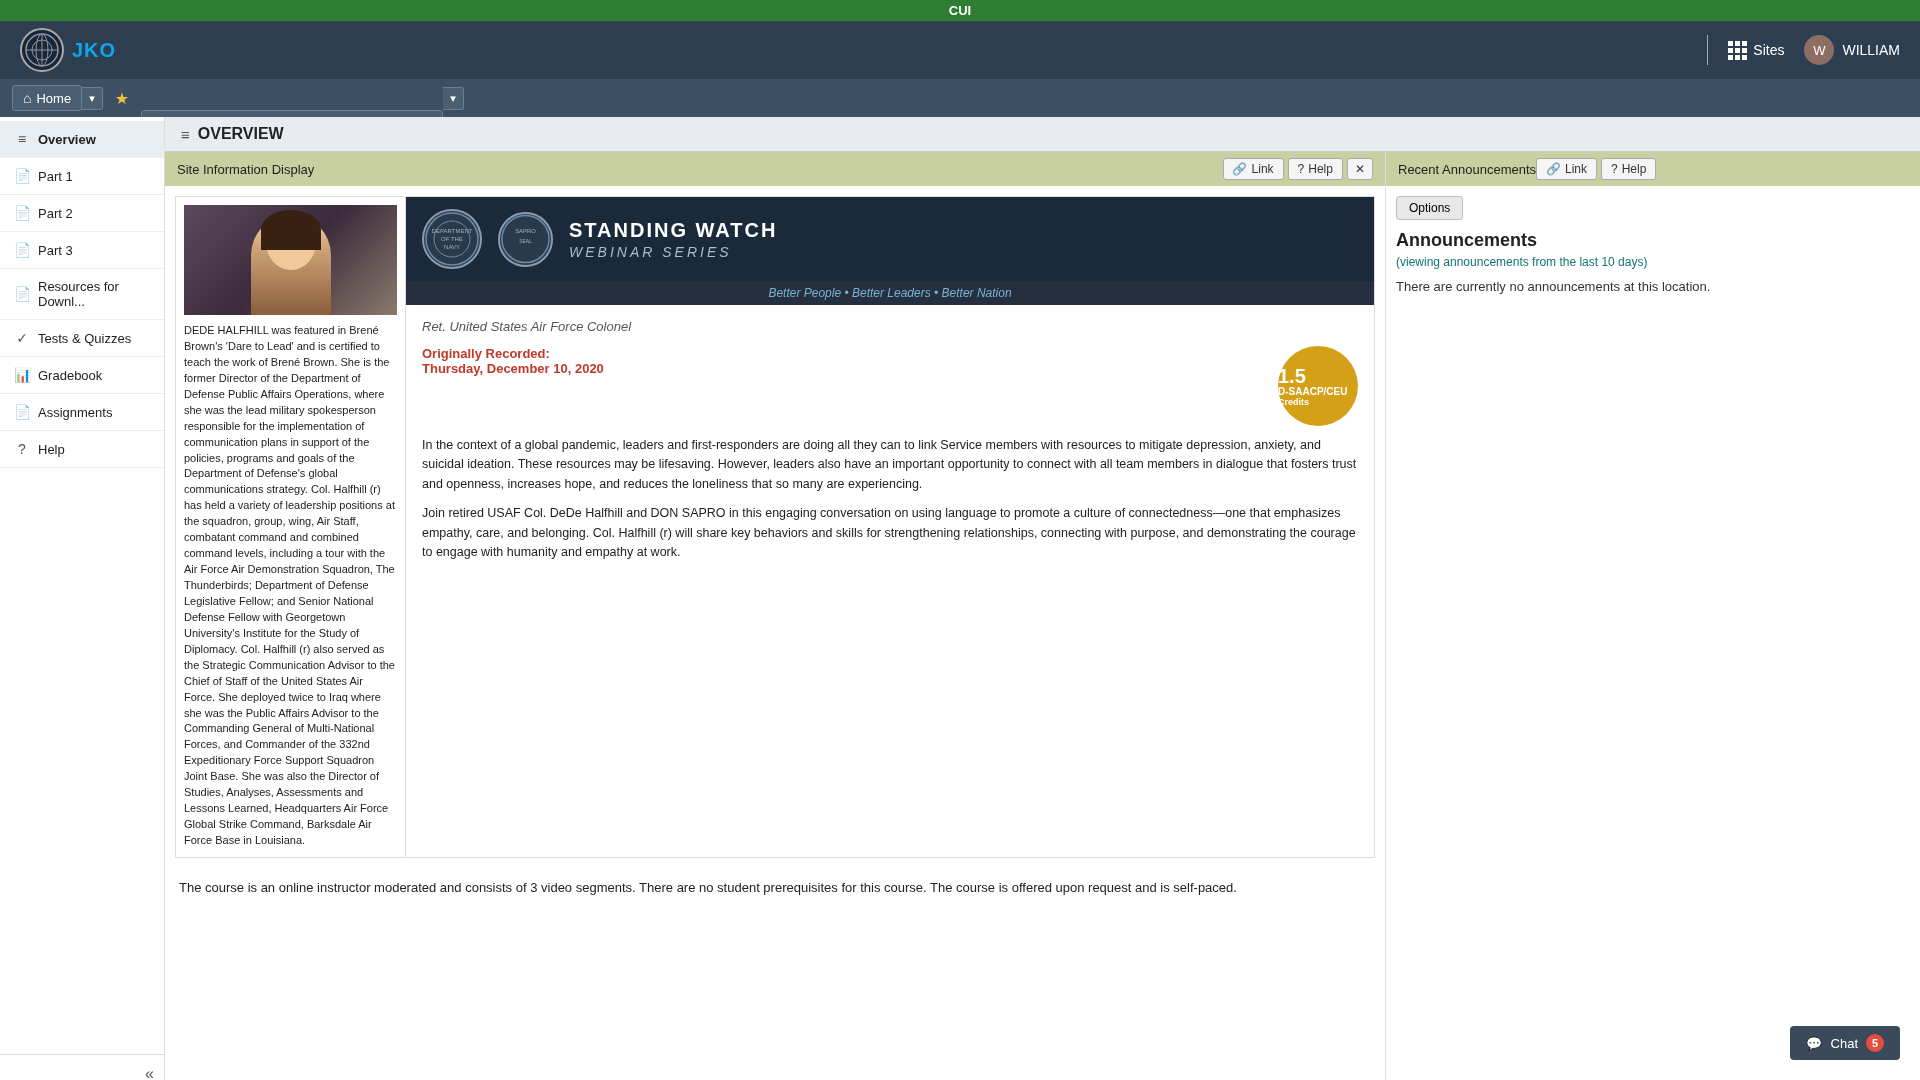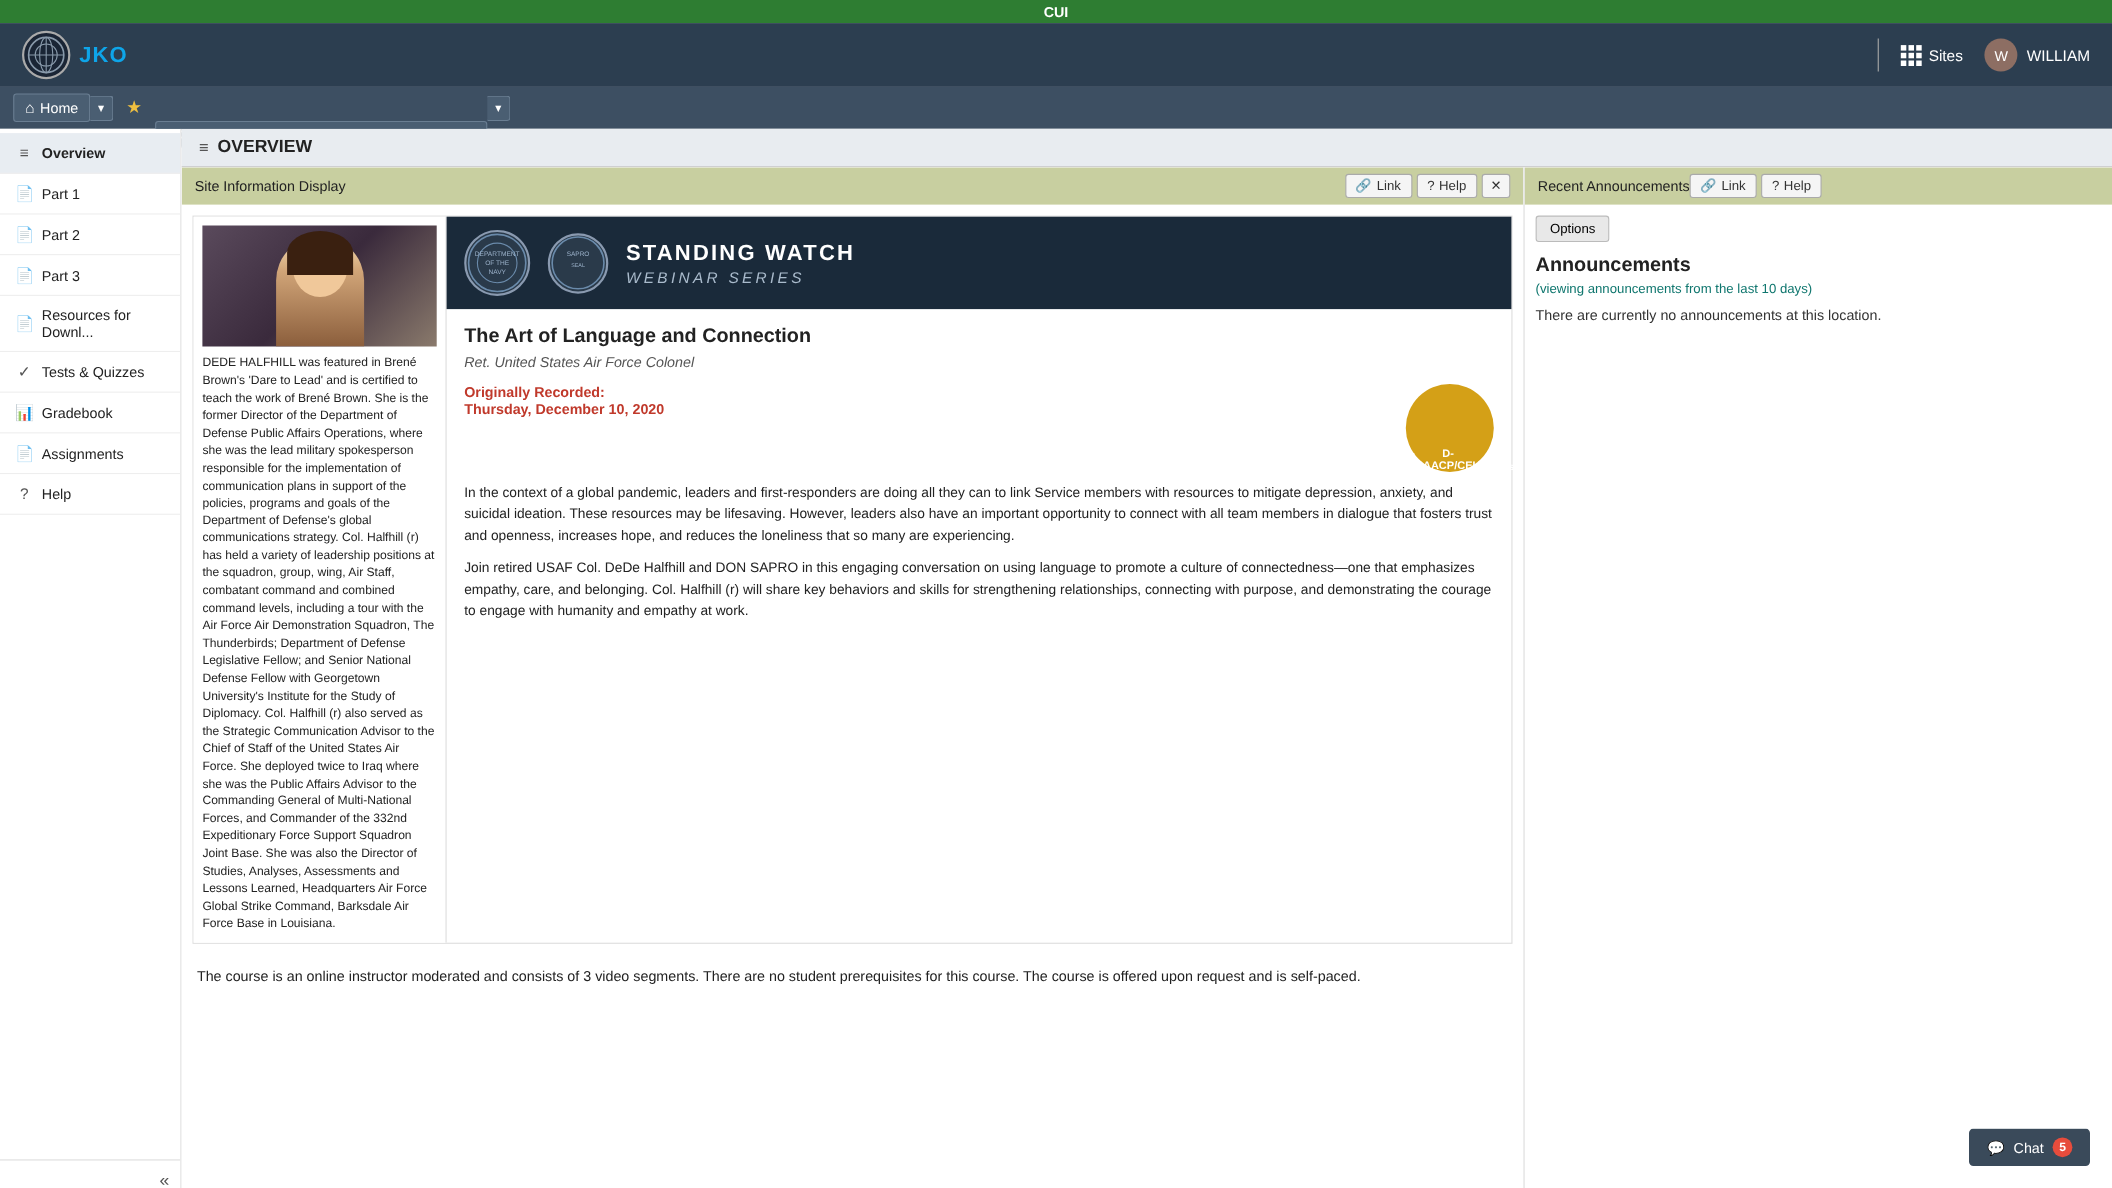--- a/index.html
+++ b/index.html
@@ -445,22 +445,22 @@
       color: #c0392b;
       font-size: 13px;
       font-weight: bold;
     }
     .credit-badge {
       width: 80px;
       height: 80px;
       background: #d4a017;
       border-radius: 50%;
       display: flex;
-      flex-direction: row;
-      align-items: flex-end;
+      flex-direction: column;
+      align-items: flex-start;
       justify-content: center;
       color: #fff;
       font-size: 11px;
       text-align: center;
       font-weight: bold;
     }
     .credit-badge-number {
       font-size: 20px;
       font-weight: bold;
       line-height: 1;
@@ -720,23 +720,23 @@
                     <text x="26" y="20" text-anchor="middle" fill="#9ab0c8" font-size="6">SAPRO</text>
                     <text x="26" y="30" text-anchor="middle" fill="#9ab0c8" font-size="5">SEAL</text>
                   </svg>
                 </div>
                 <div class="webinar-title-block">
                   <div class="webinar-title">STANDING WATCH</div>
                   <div class="webinar-subtitle">WEBINAR SERIES</div>
                 </div>
               </div>
 
+              <div class="webinar-tagline">Better People • Better Leaders • Better Nation</div>
 
               <div id="course-detail">
-                <div class="course-title">The Art of Language and Connection</div>
                 <div class="course-rank">Ret. United States Air Force Colonel</div>
                 <div class="course-date-block">
                   <div>
                     <div class="course-date-label">Originally Recorded:</div>
                     <div class="course-date-value">Thursday, December 10, 2020</div>
                   </div>
                   <div class="credit-badge">
                     <span class="credit-badge-number">1.5</span>
                     <span style="font-size:10px;">D-SAACP/CEU</span>
                     <span style="font-size:9px;">Credits</span>

